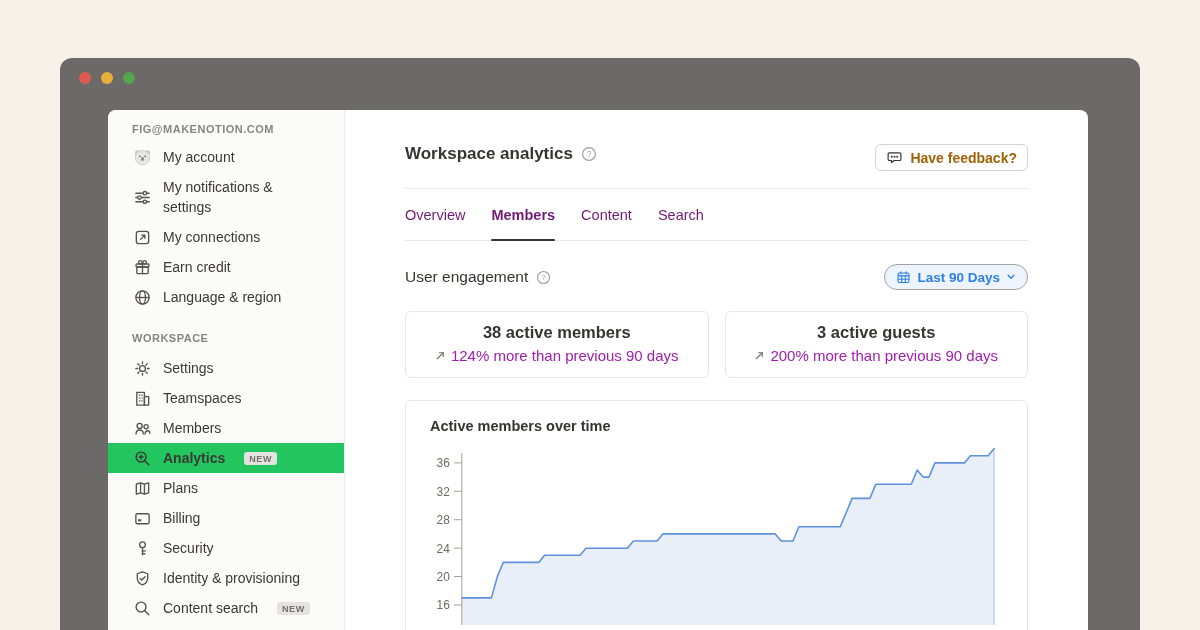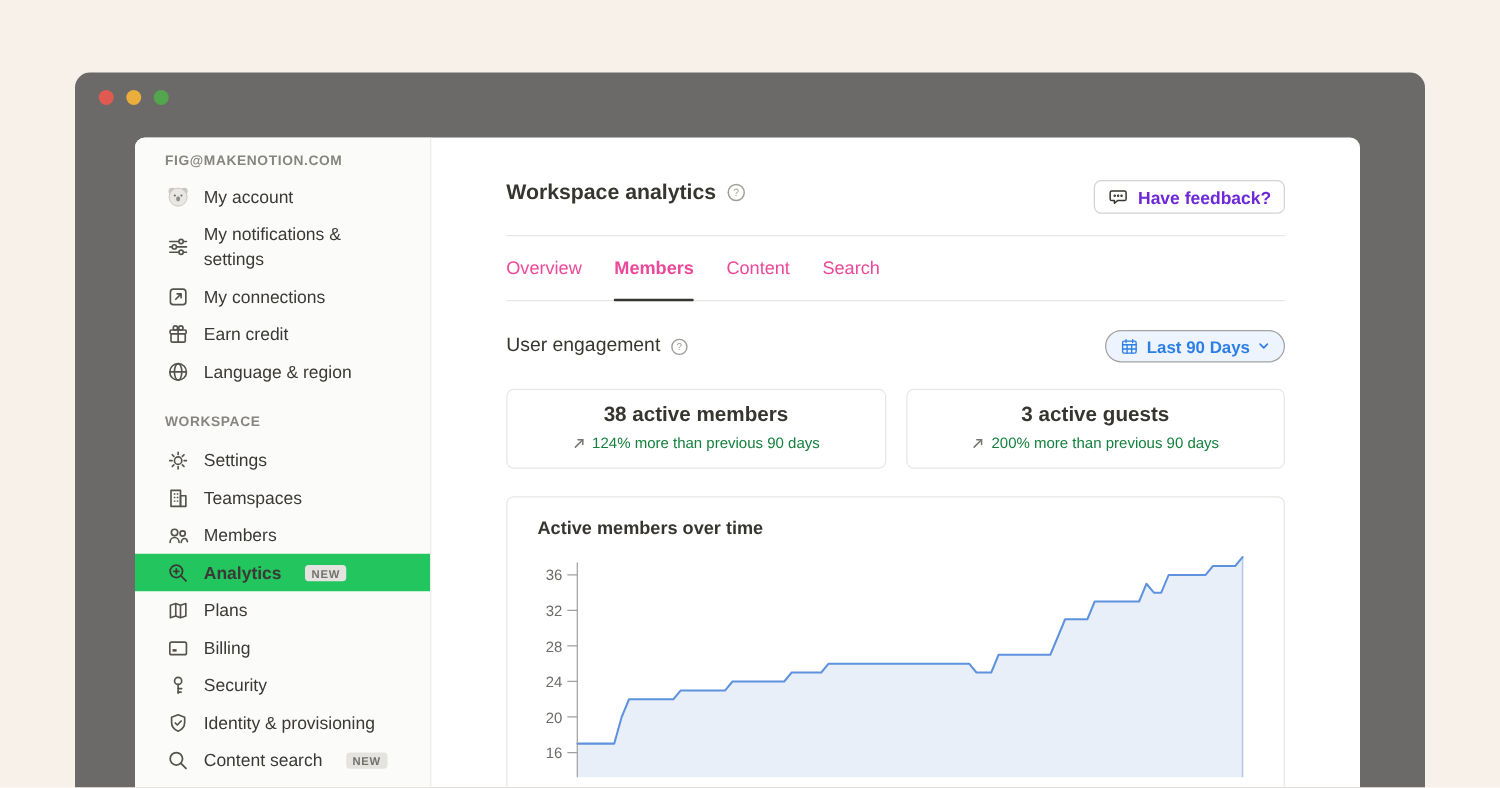--- a/index.html
+++ b/index.html
@@ -33,39 +33,39 @@
            background:#e4e3e0; border-radius:3px; padding:2px 5px 1px; margin-left:8px; }
 
   
   .main { flex:1; padding:0 60px; min-width:0; }
   .main-header { display:flex; align-items:flex-start; justify-content:space-between; margin-top:34px; }
   .title-row { display:flex; align-items:center; gap:8px; }
   .page-title { font-size:17px; font-weight:700; }
   .section-title { font-size:15.5px; font-weight:400; }
   .feedback-btn { display:flex; align-items:center; gap:7px; border:1px solid #d5d3cf;
                   border-radius:6px; height:27px; padding:0 10px; background:#fff;
-                  font-size:14px; font-weight:600; color:#6d28d9; cursor:pointer;
+                  font-size:14px; font-weight:600; color:#a16207; cursor:pointer;
                   font-family:"Liberation Sans", sans-serif; }
   .divider { height:1px; background:#e8e7e4; margin-top:17px; }
   .tabs { display:flex; gap:26px; border-bottom:1px solid #e8e7e4; height:52px; }
-  .tab { font-size:14.5px; color:#ec4899; display:flex; align-items:center;
+  .tab { font-size:14.5px; color:#701a75; display:flex; align-items:center;
          position:relative; cursor:pointer; }
   .tab.active { font-weight:600; }
   .tab.active::after { content:""; position:absolute; left:0; right:0; bottom:-1px;
                        height:2px; background:#37352f; border-radius:1px; }
   .section-row { display:flex; align-items:center; justify-content:space-between; margin-top:23px; }
   .pill { display:flex; align-items:center; gap:6px; background:#edf4fd;
           border:1px solid #a3a3a3; border-radius:999px; height:26px; padding:0 11px;
           color:#2e7fe5; font-size:13.5px; font-weight:600; cursor:pointer;
           font-family:"Liberation Sans", sans-serif; }
   .cards { display:flex; gap:16px; margin-top:21px; }
   .card { flex:1; border:1px solid #e8e7e4; border-radius:6px; text-align:center;
           padding:11px 0 13px; }
   .card-value { font-size:16.5px; font-weight:700; }
-  .card-delta { font-size:12px; color:#15803d; margin-top:5px; display:flex;
+  .card-delta { font-size:15px; color:#a21caf; margin-top:5px; display:flex;
                 align-items:center; justify-content:center; gap:5px; }
   .chart-card { border:1px solid #e8e7e4; border-radius:6px; margin-top:22px;
                 padding:17px 24px 0; height:250px; overflow:hidden; }
   .chart-title { font-size:14.5px; font-weight:700; }
   svg.chart { display:block; margin-top:13px; width:100%; height:178px; }
 </style>
 </head>
 <body>
 
 <div class="window">

